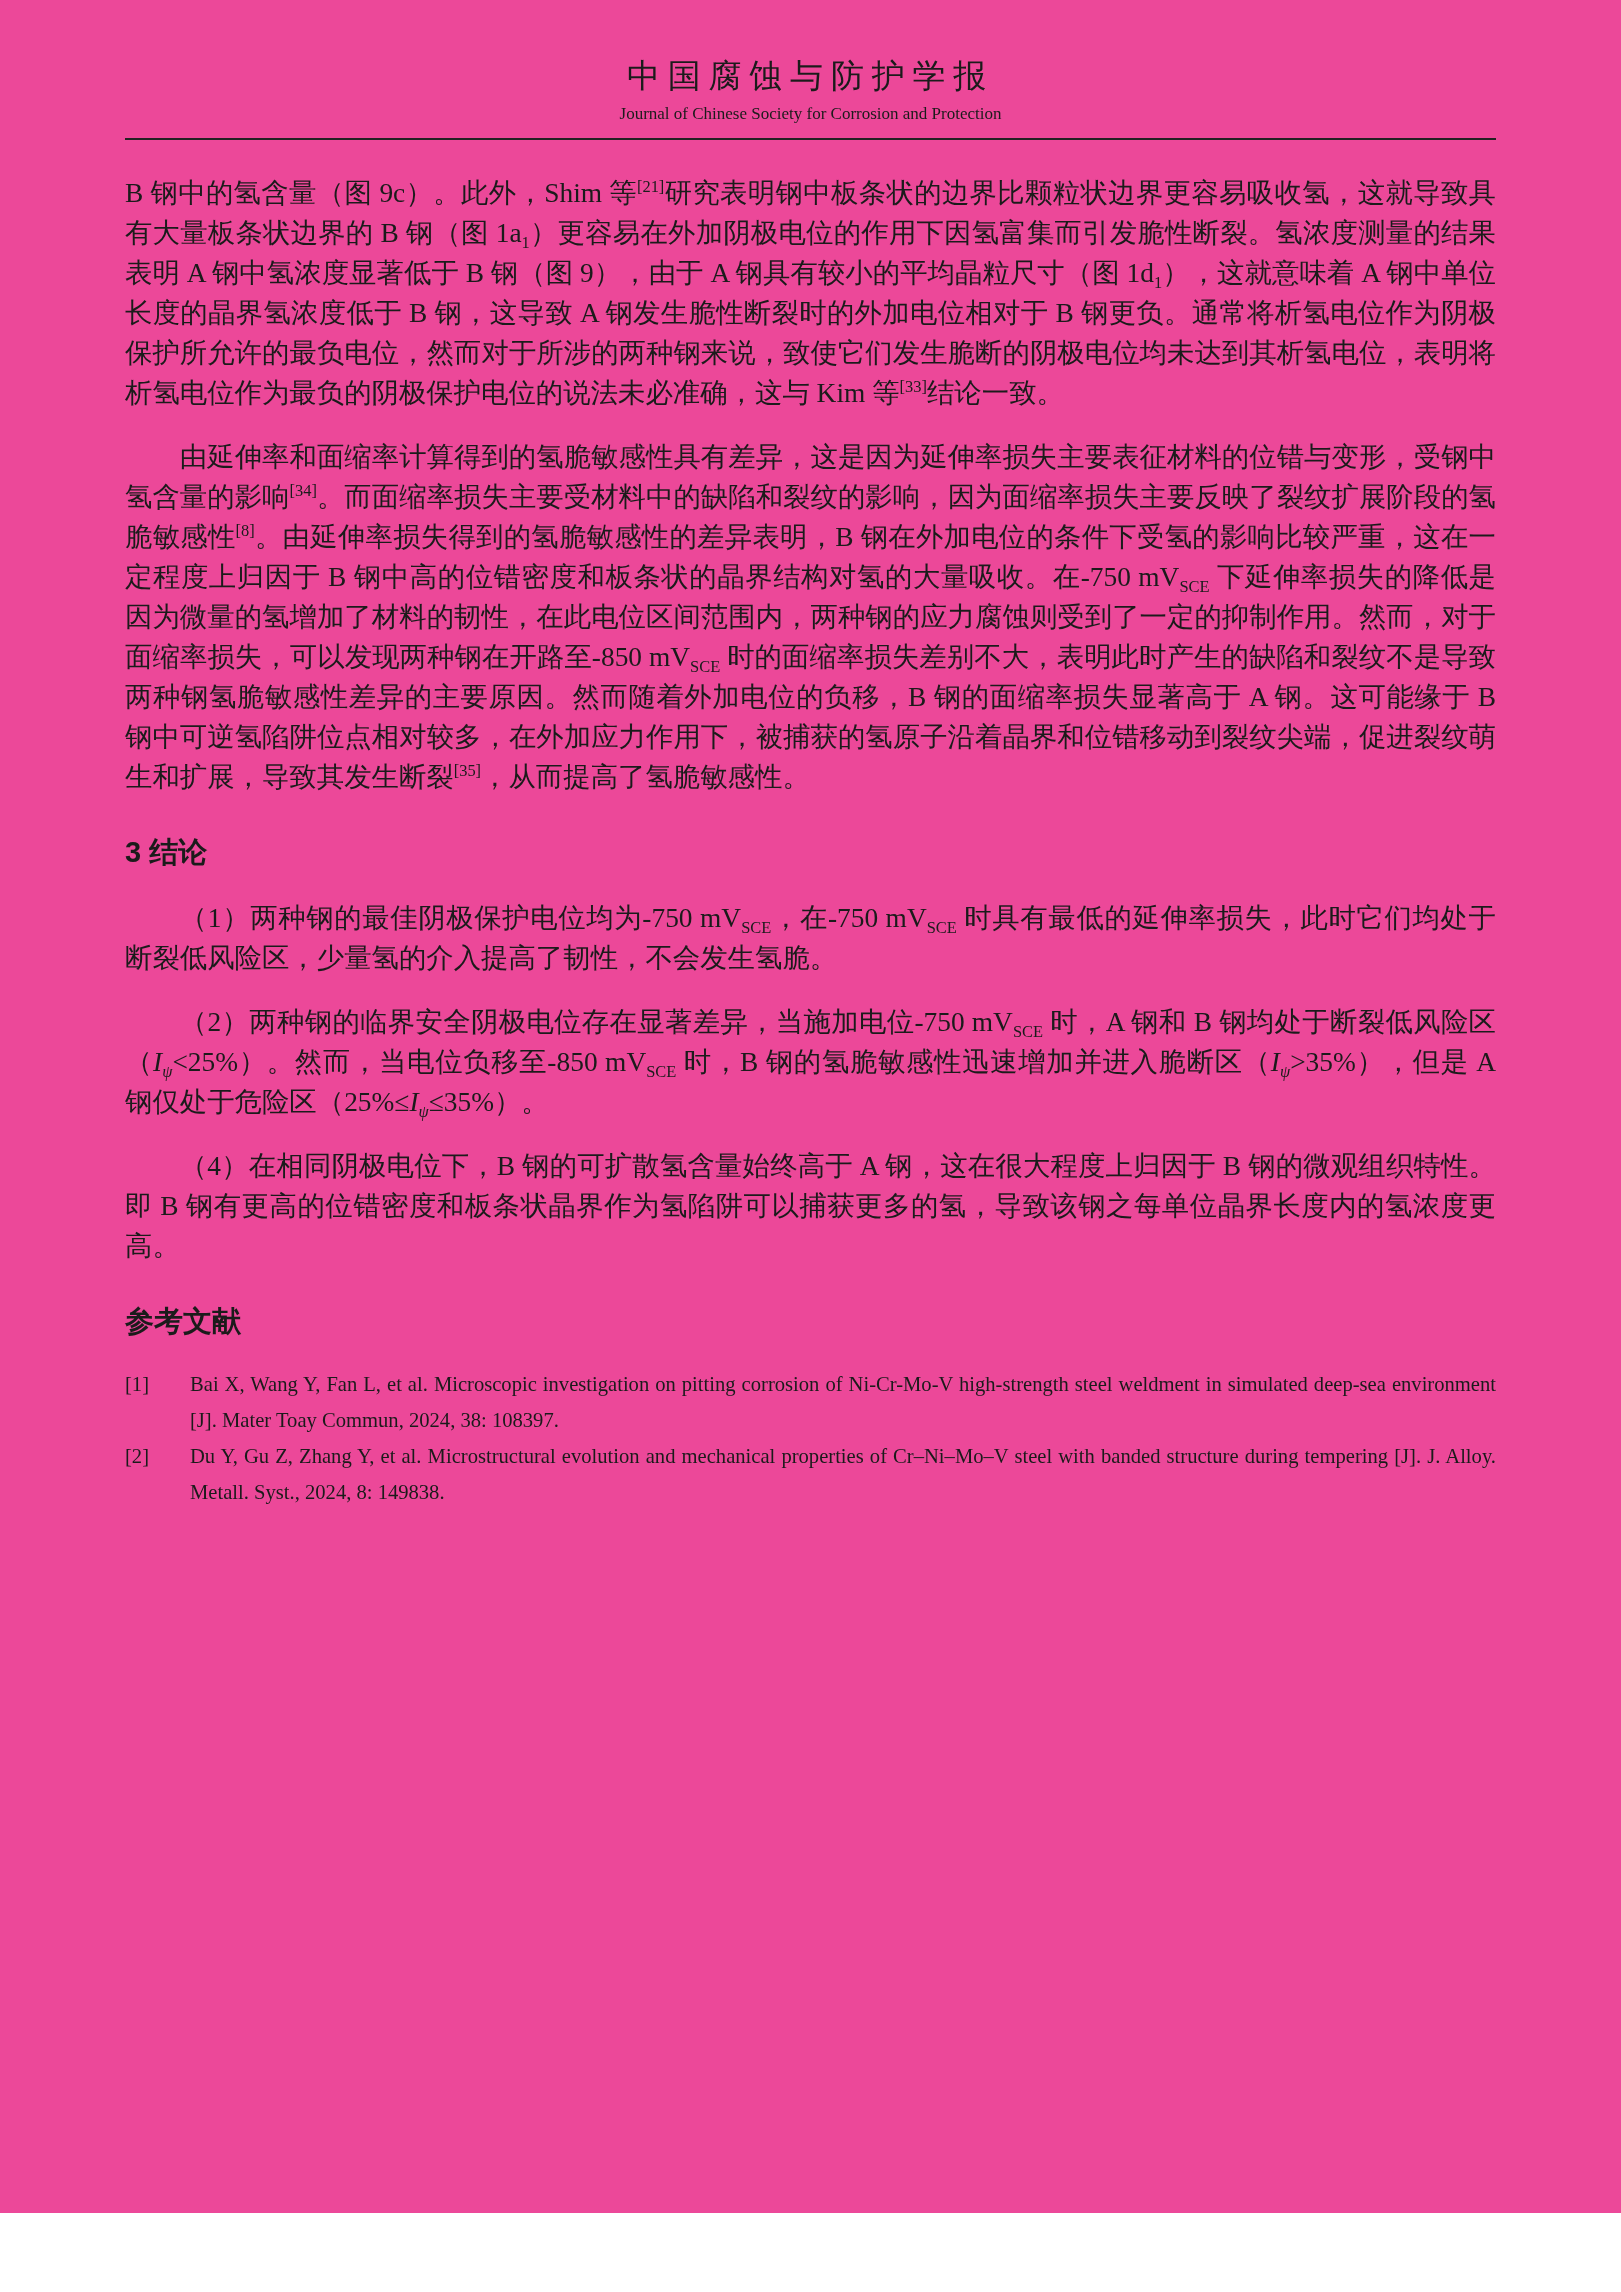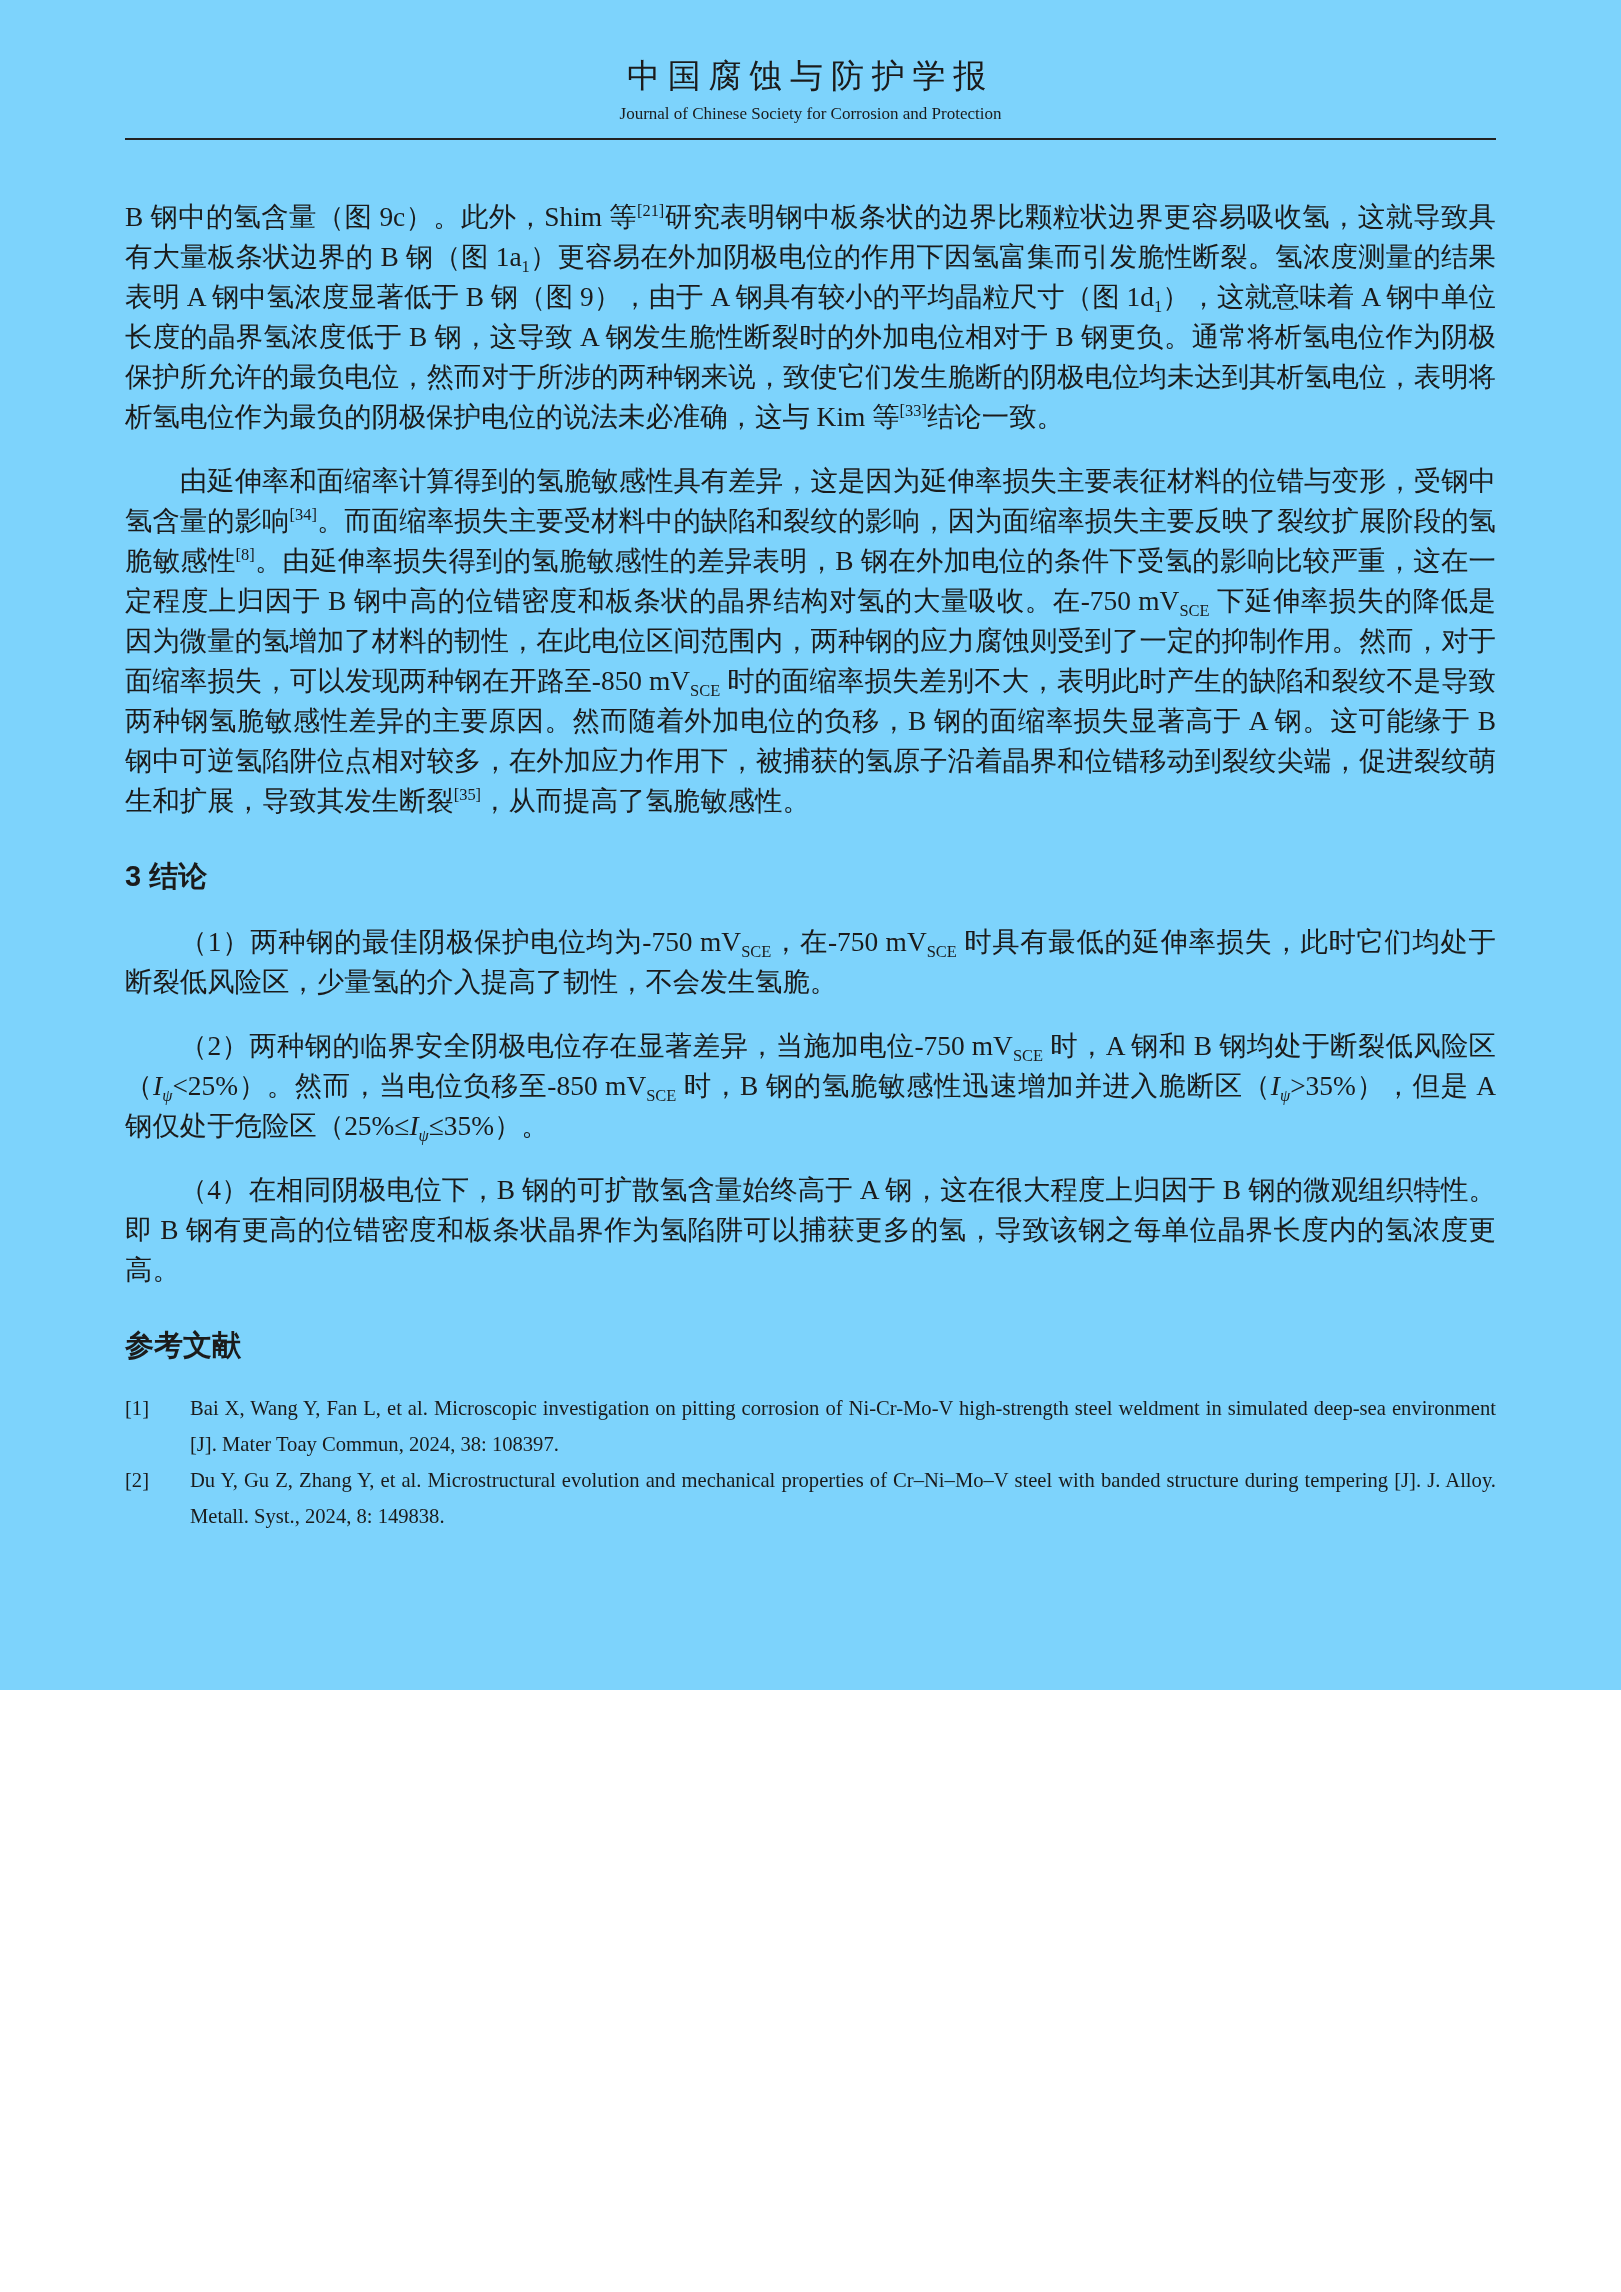--- a/index.html
+++ b/index.html
@@ -4,43 +4,43 @@
 <style>
   * { margin: 0; padding: 0; box-sizing: border-box; }
   html, body { background: #ffffff; }
   body {
     width: 1621px;
     font-family: "Liberation Serif", "DejaVu Serif", serif;
     color: #1b1b1b;
   }
   .page {
     width: 1621px;
-    height: 1690px;
-    background: #7dd3fc;
+    height: 2213px;
+    background: #ec4899;
     padding: 57px 125px 0 125px;
     overflow: hidden;
   }
   .doc-header { text-align: center; }
   .title-zh {
     font-size: 33px;
     letter-spacing: 7.8px;
     font-weight: 400;
     line-height: 1.2;
   }
   .title-en {
     font-size: 17px;
     margin-top: 7.8px;
     line-height: 1.2;
   }
   .header-rule {
     height: 0;
     border-bottom: 2.5px solid #222222;
     margin-top: 13.7px;
   }
-  .doc-body { padding-top: 57px; }
+  .doc-body { padding-top: 33px; }
   p.para {
     font-size: 27.4px;
     line-height: 40px;
     text-align: justify;
   }
   p.para.indent { text-indent: 2em; margin-top: 24px; }
   sup.ref-mark { font-size: 60%; line-height: 0; }
   sub.small { font-size: 60%; line-height: 0; }
   .ital { font-style: italic; }
   h2.sec-heading {

